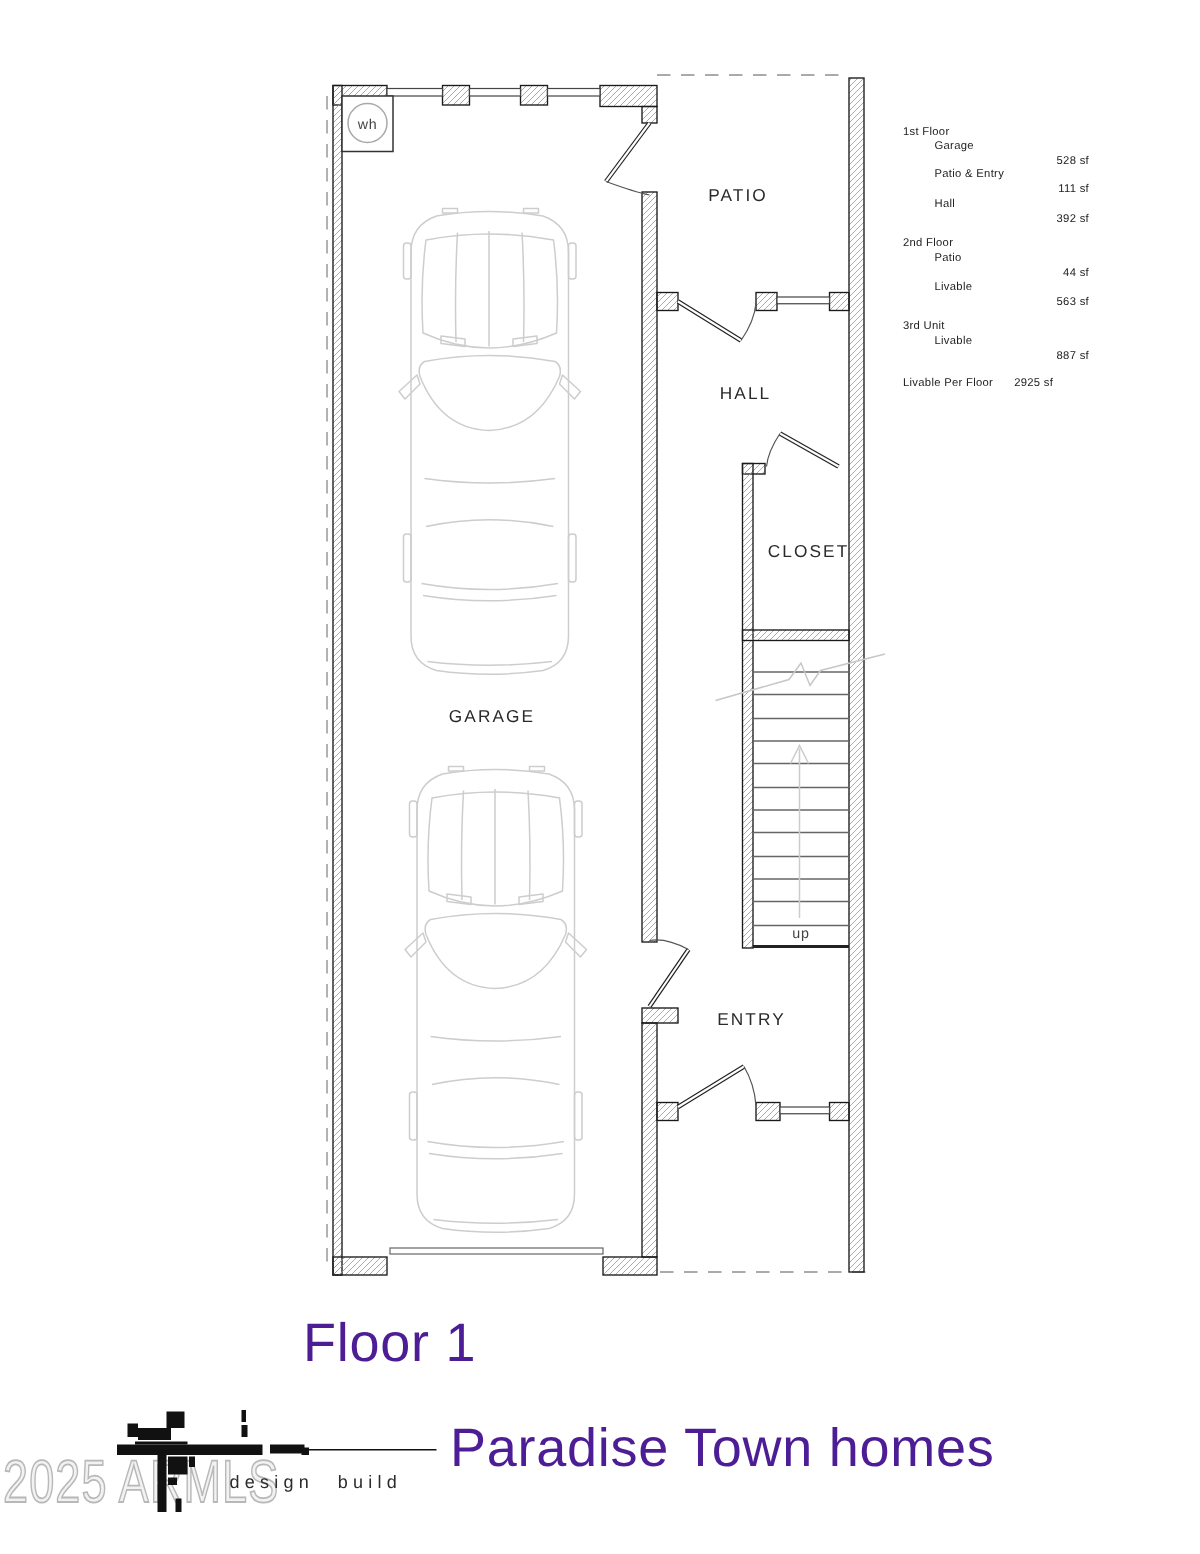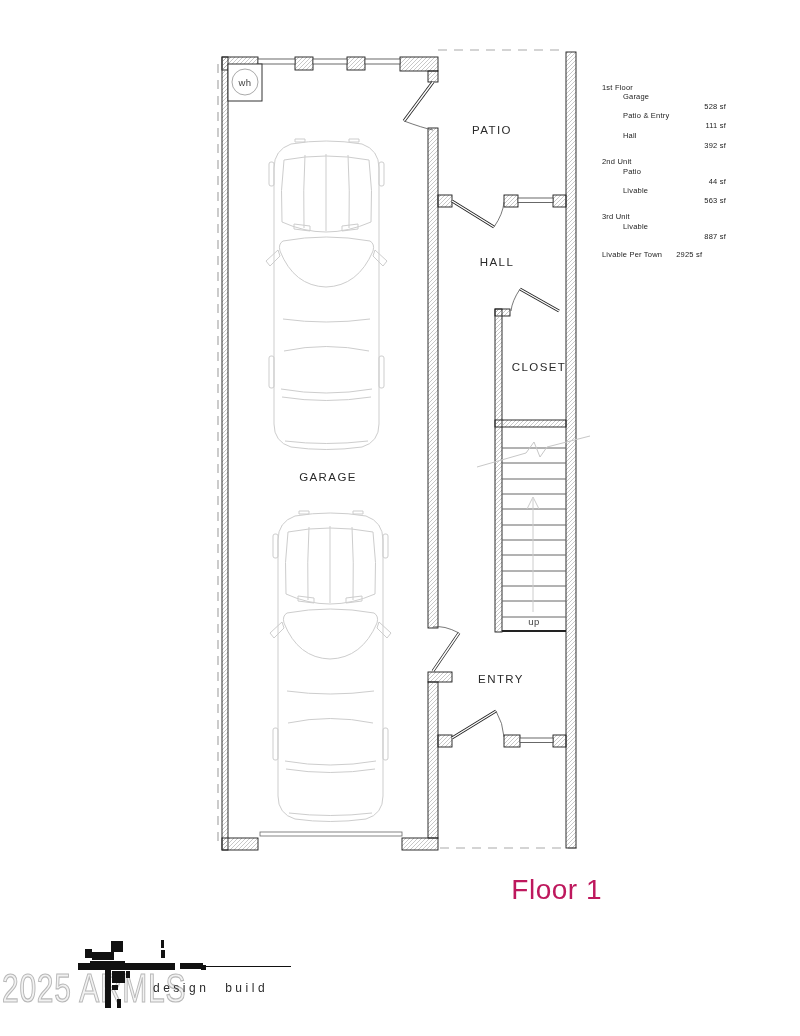--- a/index.html
+++ b/index.html
@@ -12,21 +12,21 @@
 
   
   .stats{position:absolute;left:602px;top:70px;width:124px;font-size:7.5px;line-height:9.2px;
          color:#222;letter-spacing:.2px;}
   .stats .sec-title{margin-top:7.5px;}
   .stats .sec-title:first-child{margin-top:13px;}
   .stats .row{display:flex;padding-left:21px;}
   .stats .row .v{margin-left:auto;white-space:nowrap;margin-top:10px;}
   .stats .total{margin-top:9px;display:flex;gap:14px;}
 
-  .big-title{position:absolute;text-align:right;color:#be185d;font-size:28px;letter-spacing:.5px;}
+  .big-title{position:absolute;text-align:left;color:#4c1d95;font-size:36px;letter-spacing:.5px;}
   #floor-title{left:202px;top:874px;width:400px;}
   #project-title{left:300px;top:944px;width:400px;}
 
   
   #watermark{position:absolute;left:2px;top:966px;font-size:40px;letter-spacing:1px;
              color:#f2f2f2;-webkit-text-stroke:1.2px #b8b8b8;
              transform:scaleX(.75);transform-origin:left top;z-index:1;white-space:nowrap;}
 
   
   #logo{position:absolute;left:0;top:0;z-index:2;}
@@ -194,43 +194,44 @@
     </div>
     <div class="row">
       <span>Patio &amp; Entry</span>
       <span class="v">111 sf</span>
     </div>
     <div class="row">
       <span>Hall</span>
       <span class="v">392 sf</span>
     </div>
 
-    <div class="sec-title">2nd Unit</div>
+    <div class="sec-title">2nd Floor</div>
     <div class="row">
       <span>Patio</span>
       <span class="v">44 sf</span>
     </div>
     <div class="row">
       <span>Livable</span>
       <span class="v">563 sf</span>
     </div>
 
     <div class="sec-title">3rd Unit</div>
     <div class="row">
       <span>Livable</span>
       <span class="v">887 sf</span>
     </div>
 
     <div class="total">
-      <span>Livable Per Town</span>
+      <span>Livable Per Floor</span>
       <span>2925 sf</span>
     </div>
   </div>
 
   <div id="floor-title" class="big-title">Floor 1</div>
+  <div id="project-title" class="big-title">Paradise Town homes</div>
 
   <div id="watermark">2025 ARMLS</div>
 
   <div id="logo">
     <div class="blk" style="left:111px;top:941px;width:12px;height:11px;"></div>
     <div class="blk" style="left:85px;top:949px;width:7px;height:9px;"></div>
     <div class="blk" style="left:92px;top:952px;width:22px;height:8px;"></div>
     <div class="blk" style="left:90px;top:961px;width:35px;height:1.5px;"></div>
     <div class="blk" style="left:161px;top:940px;width:3px;height:8px;"></div>
     <div class="blk" style="left:161px;top:950px;width:4px;height:8px;"></div>

